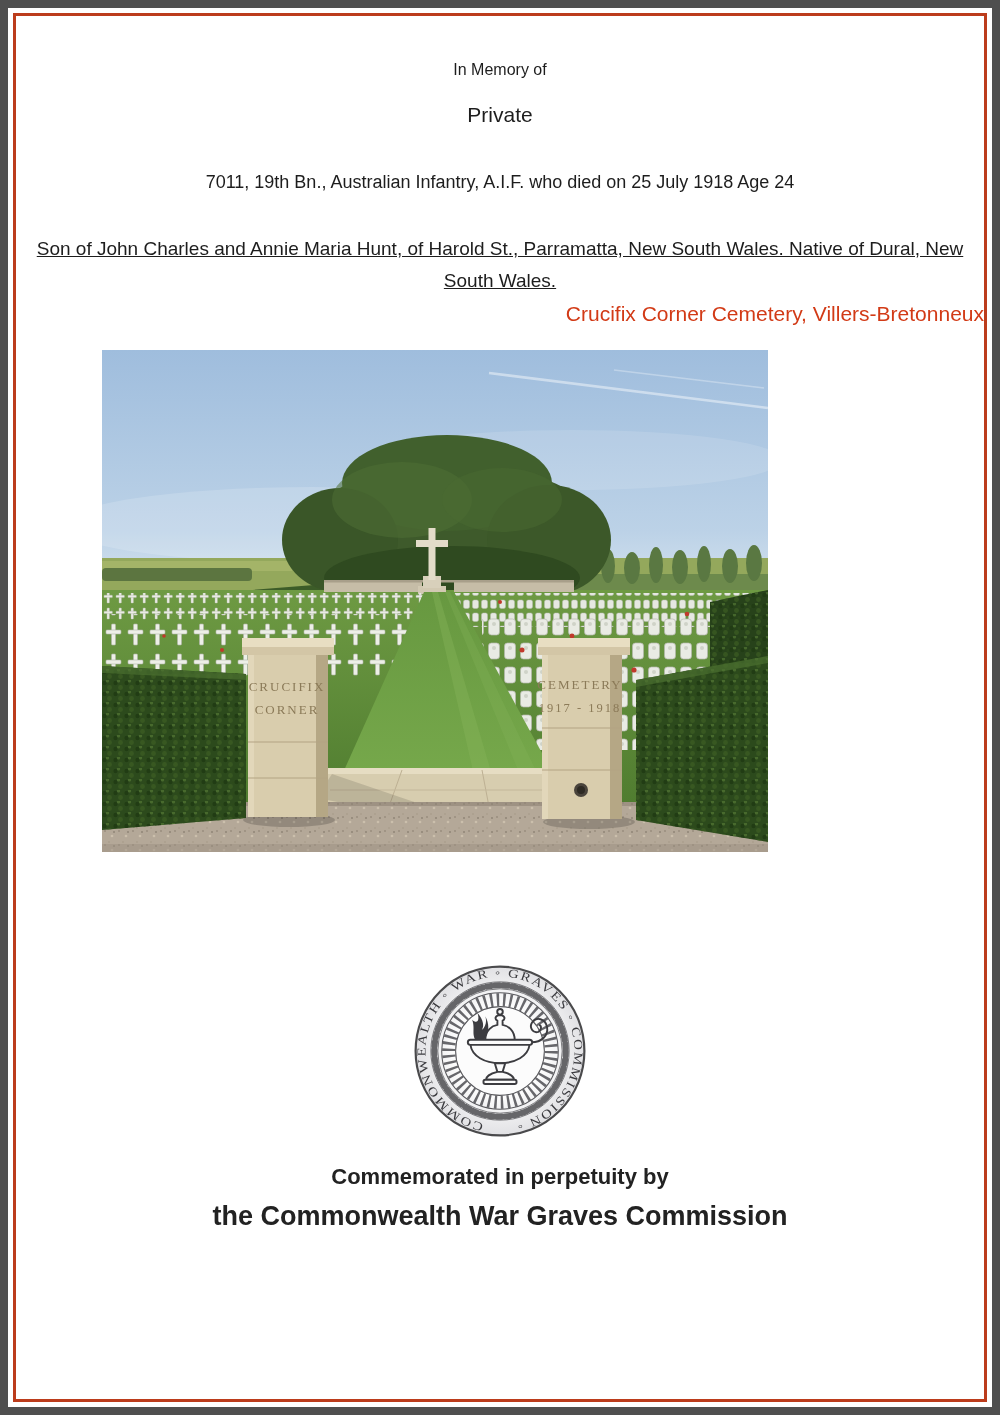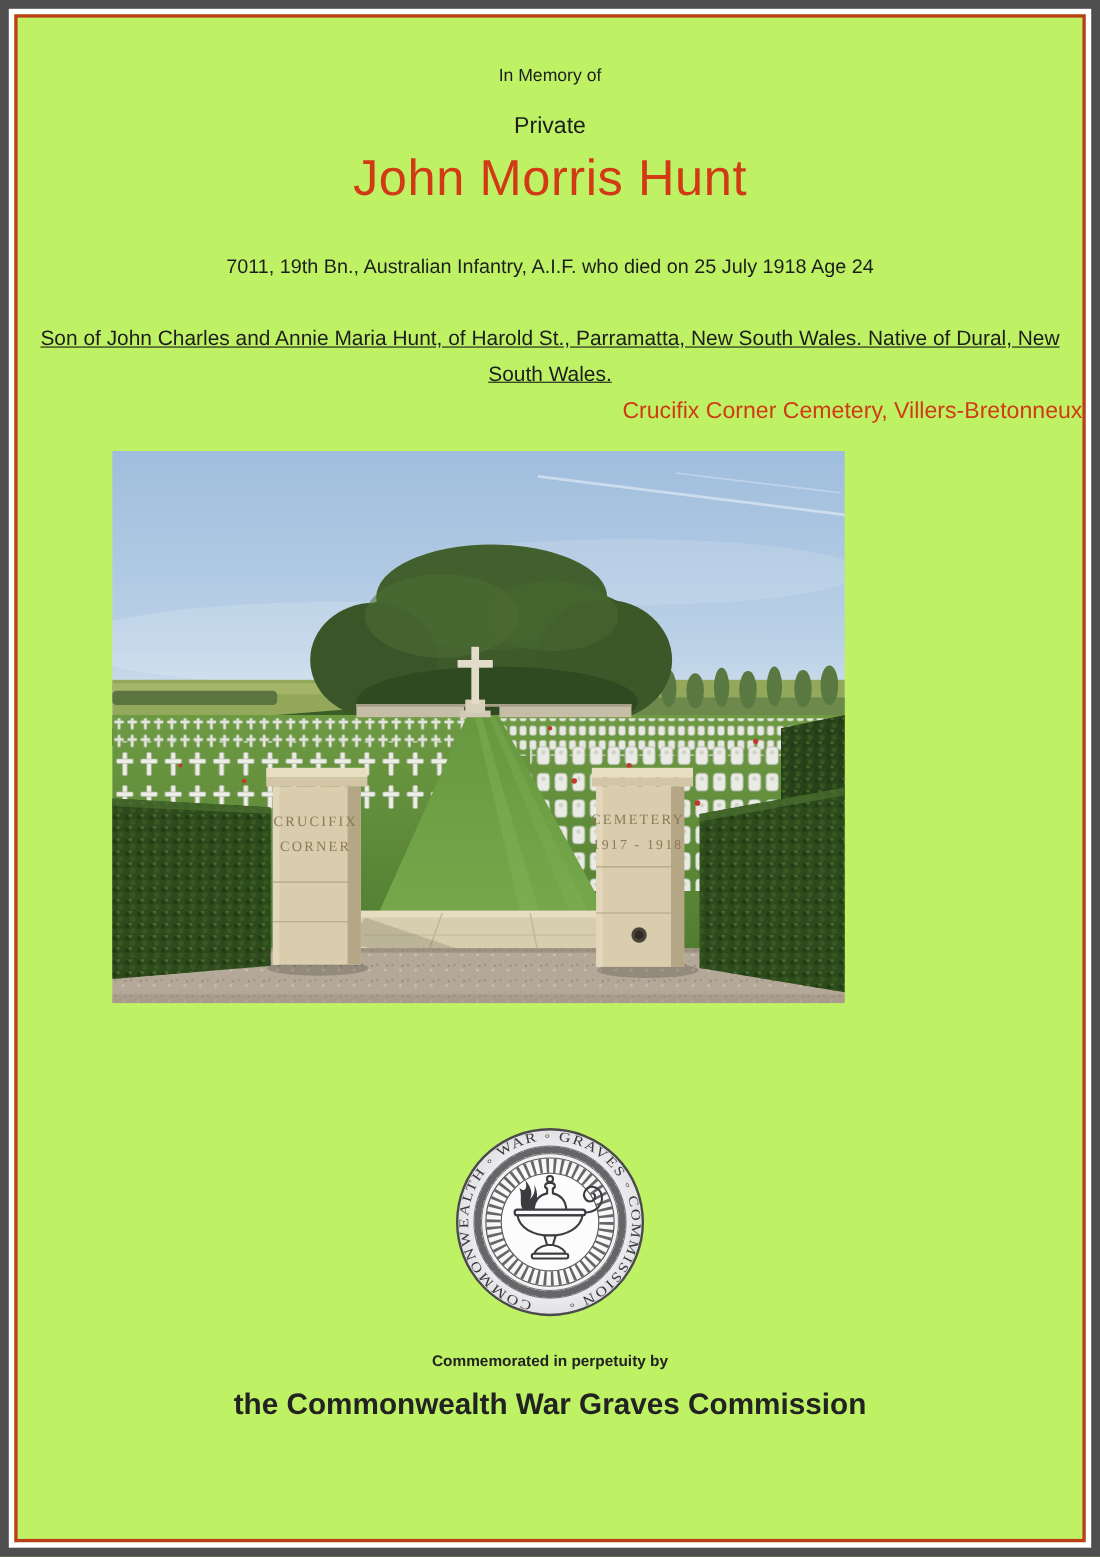--- a/index.html
+++ b/index.html
@@ -1,45 +1,44 @@
 <!DOCTYPE html>
 <html><head>
 <meta charset="utf-8">
 <style>
   html,body{margin:0;padding:0;background:#4f4f4f;}
   .canvas{position:relative;width:1000px;height:1415px;background:#4f4f4f;overflow:hidden;
           font-family:"Liberation Sans",sans-serif;-webkit-font-smoothing:antialiased;}
   .white-mat{position:absolute;inset:8px;background:#ffffff;}
-  .page{position:absolute;inset:13px;border:3px solid #bc3c1c;background:#bef264;text-align:center;color:#1d1d1d;}
+  .page{position:absolute;inset:13px;border:3px solid #bc3c1c;background:#ffffff;text-align:center;color:#1d1d1d;}
   .memory-line{margin:44px 0 0;font-size:16px;line-height:19px;}
   .rank-line{margin:24px 0 0;font-size:21px;line-height:24px;}
   .name-line{margin:8px 0 0;font-size:46px;line-height:52px;font-weight:normal;color:#d23a16;letter-spacing:.5px;}
   .service-line{margin:44px 0 18px;font-size:18px;line-height:22px;}
   .family-line{margin:40px auto 0;max-width:940px;font-size:19px;line-height:32px;text-decoration:underline;}
   .remembered-line{margin:10px 0 0;font-size:21px;line-height:25px;}
   .cemetery-line{margin:4px 0 0;font-size:21px;line-height:25px;color:#d23a16;text-align:right;}
   .photo{width:796px;height:502px;margin:24px auto 0;display:block;}
   .photo svg{display:block;width:666px;height:502px;}
   .seal{width:174px;height:174px;margin:112px auto 0;display:block;}
   .seal svg{display:block;width:174px;height:174px;}
-  .footer-line1{margin:26px 0 0;font-size:14px;line-height:26px;font-weight:bold;color:#222;}
+  .footer-line1{margin:26px 0 0;font-size:22px;line-height:26px;font-weight:bold;color:#222;}
   .footer-line2{margin:13px 0 0;font-size:27px;line-height:26px;font-weight:bold;color:#222;}
   .pillar-text{font-family:"Liberation Serif",serif;fill:#8b7a58;letter-spacing:2px;}
   .ring-text{font-family:"Liberation Serif",serif;fill:#3a3a3e;letter-spacing:1.6px;}
 </style>
 </head>
 <body>
 
 <div class="canvas">
   <div class="white-mat"></div>
   <div class="page">
 
     <div class="memory-line">In Memory of</div>
     <div class="rank-line">Private</div>
-    <h1 class="name-line">John Morris Hunt</h1>
     <div class="service-line">7011, 19th Bn., Australian Infantry, A.I.F. who died on 25 July 1918 Age 24</div>
     <div class="family-line">Son of John Charles and Annie Maria Hunt, of Harold St., Parramatta, New South Wales. Native of Dural, New South Wales.</div>
     <div class="cemetery-line">Crucifix Corner Cemetery, Villers-Bretonneux</div>
 
     <div class="photo">
       <svg viewBox="0 0 666 502">
         <defs>
           <linearGradient id="sky" x1="0" y1="0" x2="0" y2="1">
             <stop offset="0" stop-color="#9fbddd"></stop>
               <stop offset="0.7" stop-color="#bcd2e7"></stop>

